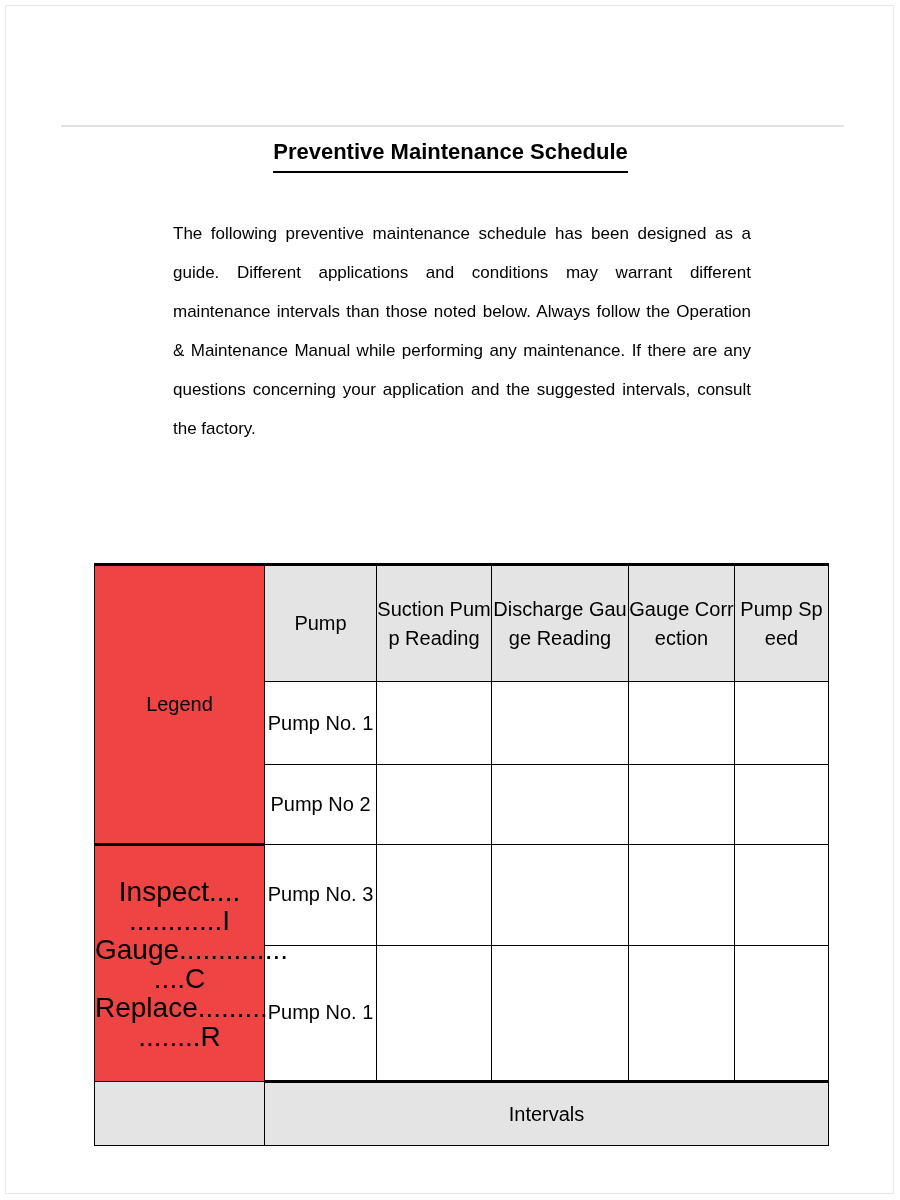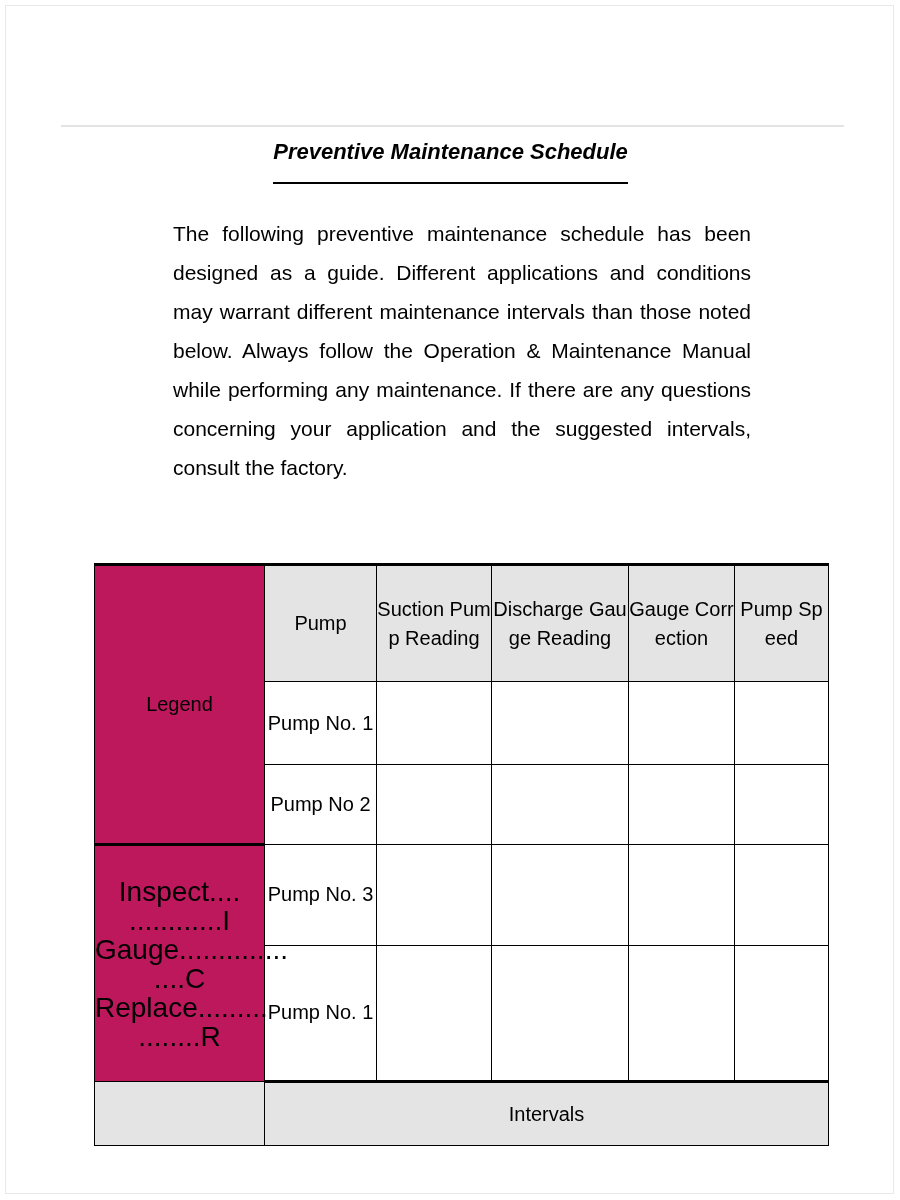--- a/index.html
+++ b/index.html
@@ -43,30 +43,29 @@
     left: 0;
     top: 133px;
     width: 889px;
     text-align: center;
     font-size: 22px;
     font-weight: bold;
     letter-spacing: 0px;
   }
   .doc-title span {
     border-bottom: 2px solid #000;
-    padding-bottom: 18px;
-    font-style: italic;
+    padding-bottom: 7px;
   }
 
   .body-text {
     position: absolute;
     left: 167px;
     top: 208px;
     width: 578px;
-    font-size: 21px;
+    font-size: 17px;
     line-height: 39px;
     text-align: justify;
     text-justify: inter-word;
   }
 
   
   .pm-table {
     position: absolute;
     left: 88px;
     top: 557px;
@@ -87,21 +86,21 @@
   }
 
   
   .col-legend   { width: 170px; }
   .col-pump     { width: 112px; }
   .col-suction  { width: 115px; }
   .col-discharge{ width: 137px; }
   .col-correct  { width: 106px; }
   .col-speed    { width: 94px; }
 
-  .shade-dark  { background: #be185d; }
+  .shade-dark  { background: #ef4444; }
   .shade-light { background: #e4e4e4; }
 
   .thick-top    { border-top: 3px solid #000000 !important; }
   .thick-bottom { border-bottom: 3px solid #000000 !important; }
 
   .legend-head {
     height: 226px;
     vertical-align: middle;
   }
   .legend-body {

